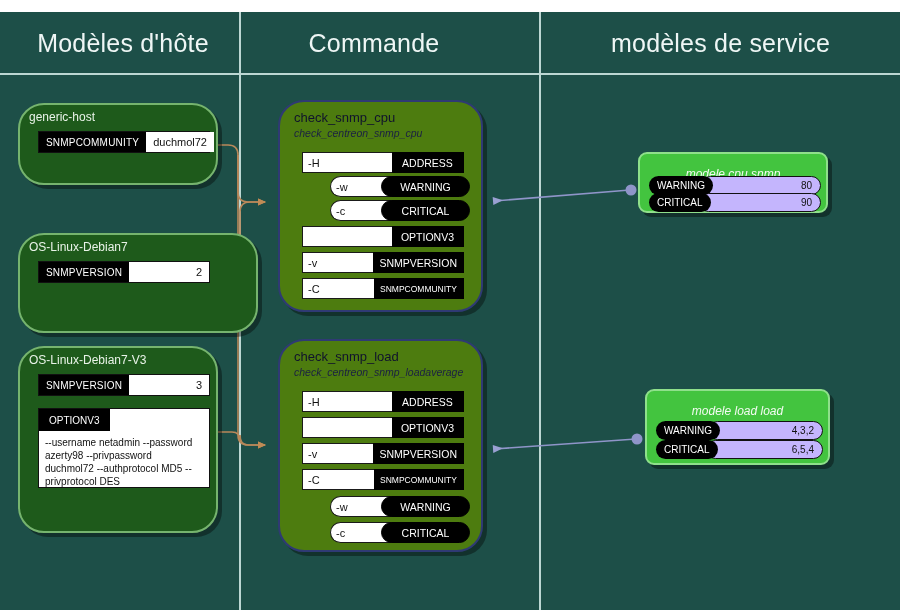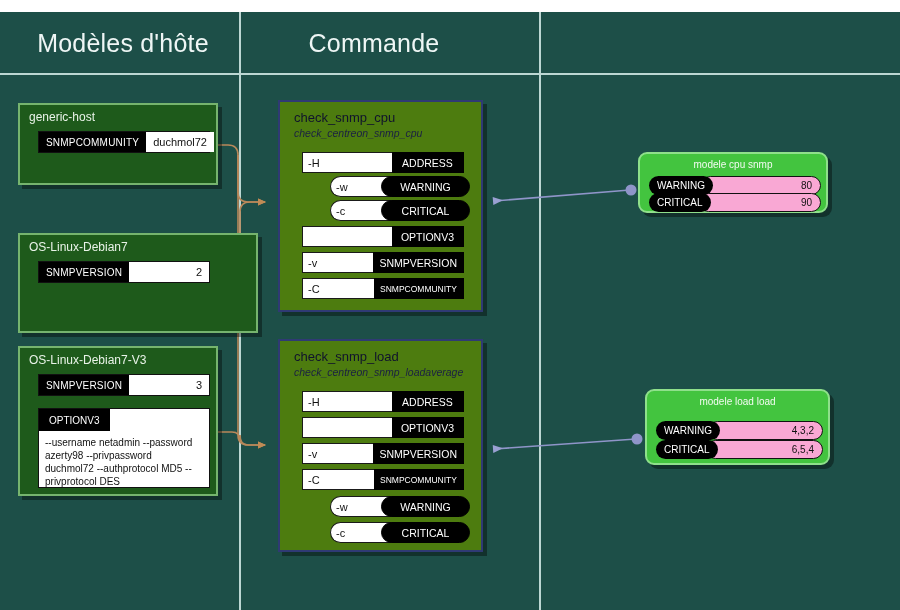--- a/index.html
+++ b/index.html
@@ -33,21 +33,21 @@
     font-size:25px;
     font-weight:400;
     letter-spacing:.2px;
     white-space:nowrap;
   }
 
   
   #links{position:absolute;left:0;top:0;width:900px;height:598px;pointer-events:none;}
 
   
-  .node{position:absolute;box-sizing:border-box;}
+  .node{position:absolute;box-sizing:border-box;border-radius:26px;}
   .node .shadow{
     position:absolute;left:4px;top:4px;right:-4px;bottom:-4px;
     background:rgba(0,0,0,.38);border-radius:inherit;
   }
   .node .body{position:absolute;inset:0;box-sizing:border-box;border-radius:inherit;}
 
   
   .host .body{
     background:#1e5a1b;
     border:2px solid #76b46e;
@@ -143,36 +143,36 @@
   
   .svc .body{
     background:#41c council;
   }
   .svc .body{
     background:#43c43f;
     border:2px solid #8fe08b;
     border-radius:9px;
   }
   .svc .title{
-    position:absolute;left:0;right:0;top:5px;
-    text-align:center;color:#f2fbf1;font-size:10px;
+    position:absolute;left:0;right:0;top:13px;
+    text-align:center;color:#f2fbf1;font-size:12px;font-style:italic;
   }
   
   .spill{
     position:absolute;display:flex;height:19px;
   }
   .spill .k{
     background:#000;color:#fff;font-size:10px;
     display:flex;align-items:center;justify-content:center;
     padding:0 8px;white-space:nowrap;
     border-radius:10px;
     position:relative;z-index:2;
   }
   .spill .v{
-    flex:1;background:#f9a8d4;color:#111;font-size:10px;
+    flex:1;background:#c4b5fd;color:#111;font-size:10px;
     display:flex;align-items:center;justify-content:flex-end;
     padding:0 8px 0 16px;white-space:nowrap;
     border:1px solid #111;border-radius:10px;
     margin-left:-12px;box-sizing:border-box;
   }
 </style>
 </head>
 <body>
 
 <div id="stage">
@@ -180,20 +180,23 @@
 
     <div class="hrule" style="top:61px;"></div>
     <div class="vrule" style="left:239px;"></div>
     <div class="vrule" style="left:539px;"></div>
 
     <div class="col-head" style="left:0;width:246px;">
       <span>Modèles d'hôte</span>
     </div>
     <div class="col-head" style="left:241px;width:266px;">
       <span>Commande</span>
+    </div>
+    <div class="col-head" style="left:541px;width:359px;">
+      <span>modèles de service</span>
     </div>
 
     <svg id="links" viewBox="0 0 900 598">
       <defs>
         <marker id="arrOrange" markerWidth="9" markerHeight="9" refX="7" refY="4.5" orient="auto" markerUnits="userSpaceOnUse">
           <path d="M0,1 L8,4.5 L0,8 Z" fill="#c08b55"></path>
         </marker>
         <marker id="arrPurple" markerWidth="11" markerHeight="10" refX="9" refY="5" orient="auto" markerUnits="userSpaceOnUse">
           <path d="M0,5 L10,1 L10,9 Z" fill="#9aa0d2"></path>
         </marker>
@@ -235,21 +238,21 @@
       <div class="shadow"></div>
       <div class="body">
         <div class="title">OS-Linux-Debian7</div>
         <div class="macro" style="left:18px;top:26px;width:172px;">
           <div class="k">SNMPVERSION</div>
           <div class="v">2</div>
         </div>
       </div>
     </div>
 
-    <div class="node host" style="left:18px;top:334px;width:200px;height:150px;">
+    <div class="node host" style="left:18px;top:334px;width:200px;height:187px;">
       <div class="shadow"></div>
       <div class="body">
         <div class="title">OS-Linux-Debian7-V3</div>
         <div class="macro" style="left:18px;top:26px;width:172px;">
           <div class="k">SNMPVERSION</div>
           <div class="v">3</div>
         </div>
         <div class="macro-block" style="left:18px;top:60px;width:172px;height:80px;">
           <div class="k">OPTIONV3</div>
           <div class="txt">--username netadmin --password azerty98 --privpassword duchmol72 --authprotocol MD5 --privprotocol DES</div>

